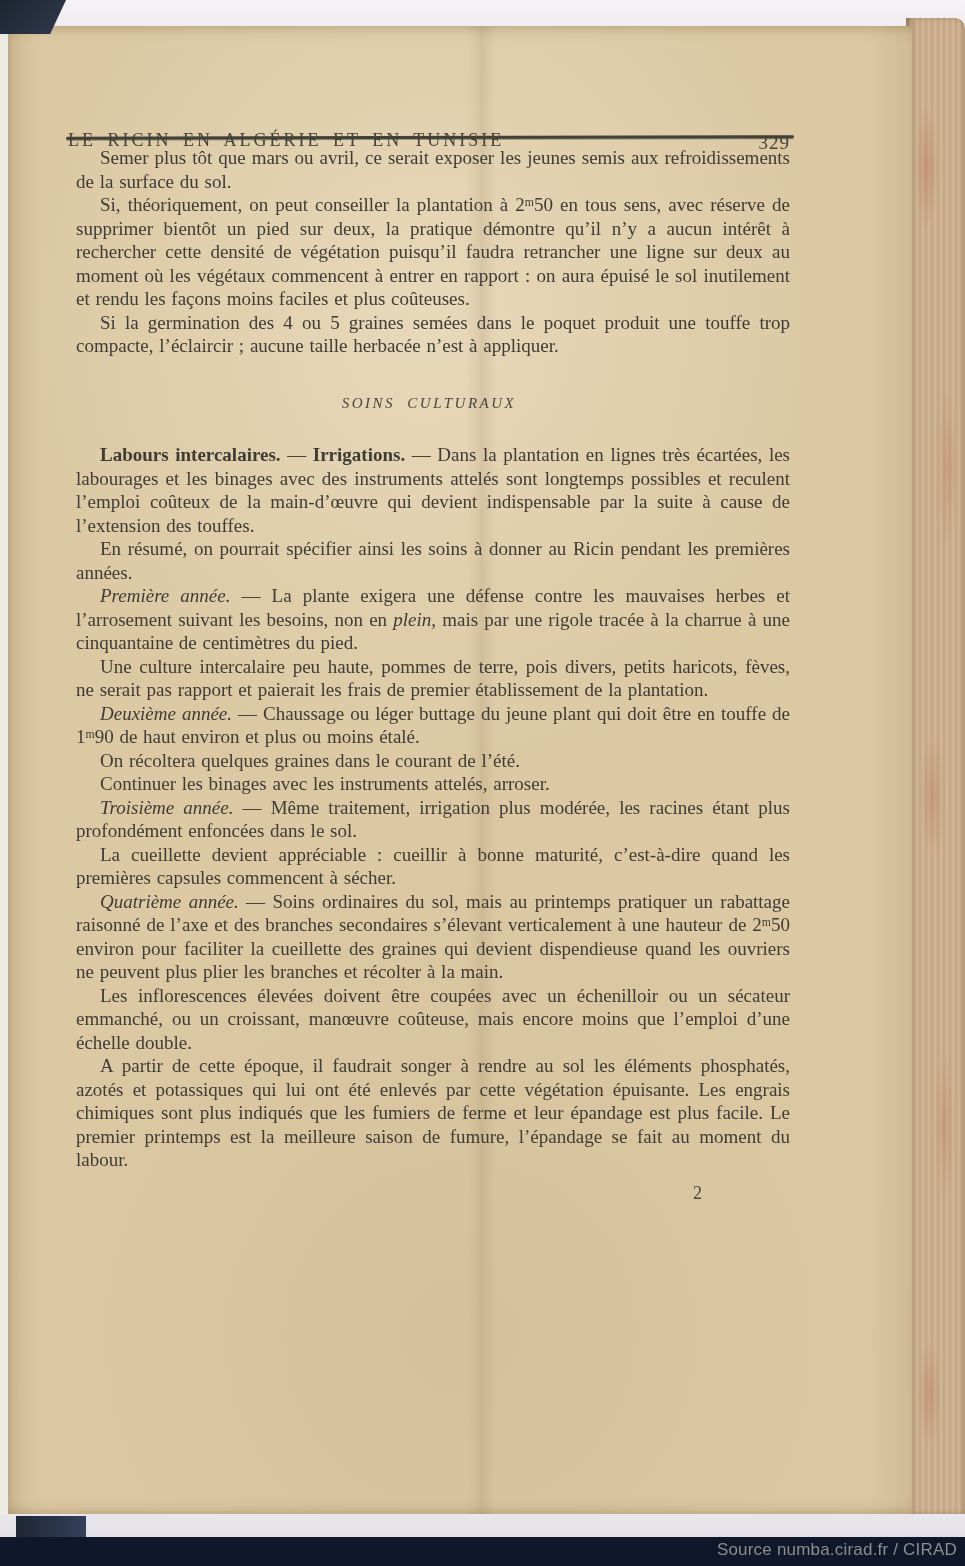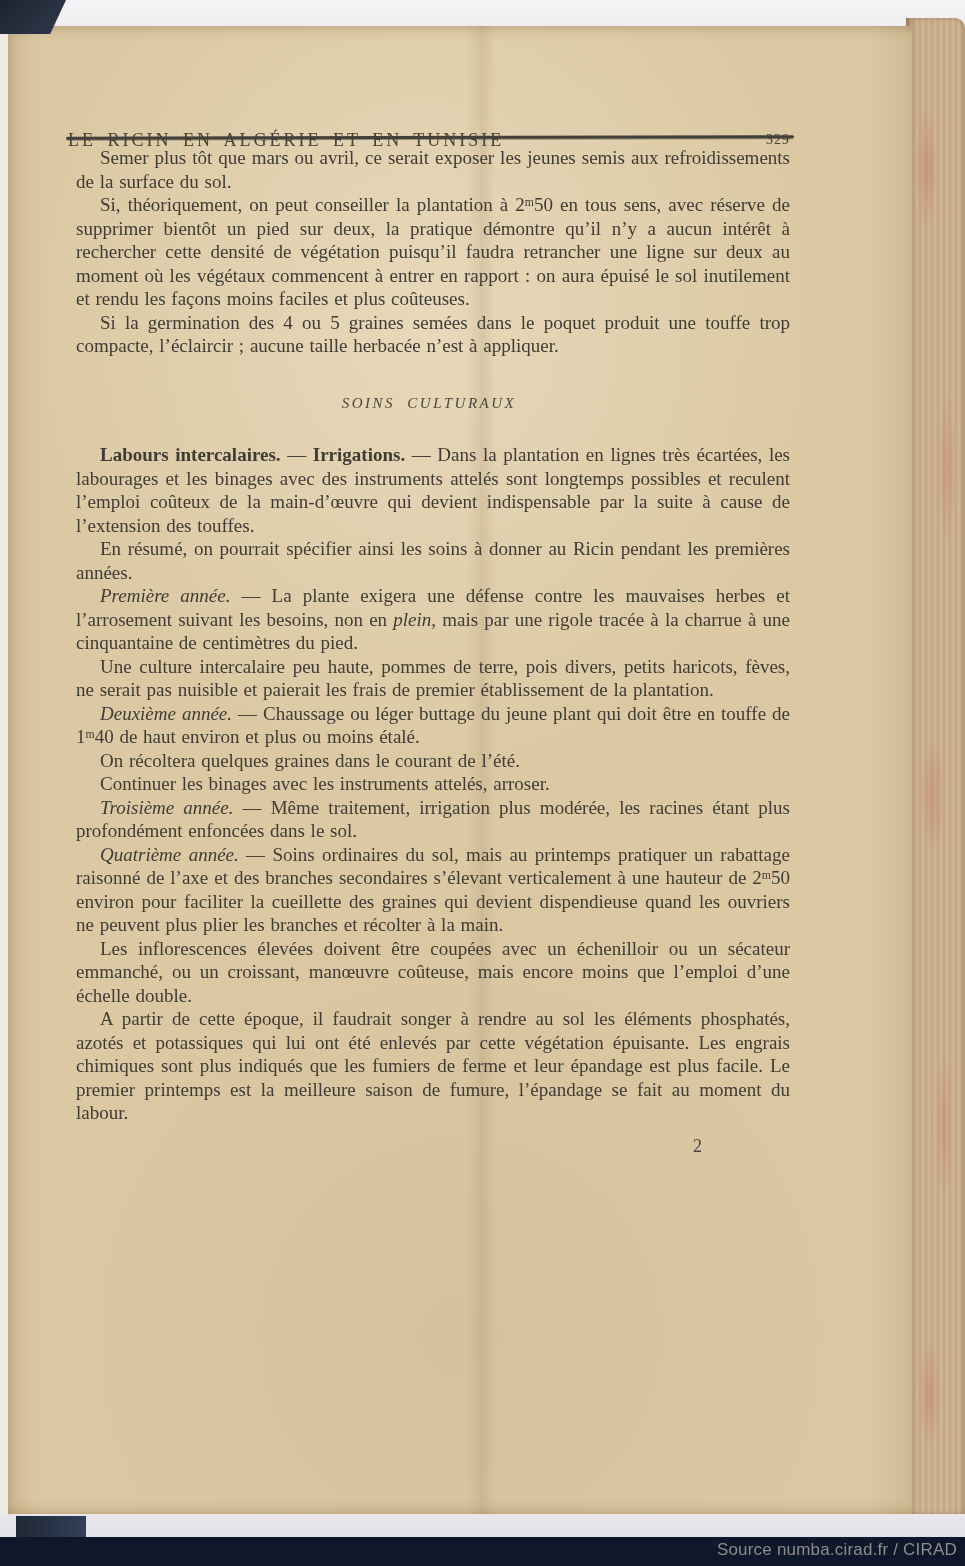--- a/index.html
+++ b/index.html
@@ -61,21 +61,21 @@
     pointer-events:none;
   }
   .pagehead{
     position:absolute;left:60px;top:72px;width:724px;height:28px;
     text-align:left;color:#46423a;margin-top:32px;
   }
   .running-title{
     font-size:18px;letter-spacing:3px;word-spacing:4px;
   }
   .page-number{
-    position:absolute;right:2px;top:2px;font-size:14px;letter-spacing:1px;
+    position:absolute;right:2px;top:2px;font-size:19px;letter-spacing:1px;
   }
   .rule{
     position:absolute;left:58px;top:110px;width:728px;height:2.5px;
     background:#42403a;border-radius:2px;transform:rotate(-0.12deg);
     box-shadow:0 1.5px 0 -0.5px rgba(60,55,45,.45);
   }
   .textblock{
     position:absolute;left:60px;top:120px;width:722px;
     font-size:19px;line-height:23.5px;color:var(--ink);
     text-align:justify;word-spacing:1px;
@@ -127,25 +127,26 @@
   </div>
   <div class="rule"></div>
   <div class="textblock" id="textblock">
       <p class="para indent"><span>Semer plus tôt que mars ou avril, ce serait exposer les jeunes semis aux refroidissements de la surface du sol.</span></p>
       <p class="para indent"><span>Si, théoriquement, on peut conseiller la plantation à 2</span><sup>m</sup><span>50 en tous sens, avec réserve de supprimer bientôt un pied sur deux, la pratique démontre qu’il n’y a aucun intérêt à rechercher cette densité de végétation puisqu’il faudra retrancher une ligne sur deux au moment où les végétaux commencent à entrer en rapport : on aura épuisé le sol inutilement et rendu les façons moins faciles et plus coûteuses.</span></p>
       <p class="para indent"><span>Si la germination des 4 ou 5 graines semées dans le poquet produit une touffe trop compacte, l’éclaircir ; aucune taille herbacée n’est à appliquer.</span></p>
       <div class="section-heading">SOINS CULTURAUX</div>
       <p class="para indent"><b>Labours intercalaires.</b><span> — </span><b>Irrigations.</b><span> — Dans la plantation en lignes très écartées, les labourages et les binages avec des instruments attelés sont longtemps possibles et reculent l’emploi coûteux de la main-d’œuvre qui devient indispensable par la suite à cause de l’extension des touffes.</span></p>
       <p class="para indent"><span>En résumé, on pourrait spécifier ainsi les soins à donner au Ricin pendant les premières années.</span></p>
       <p class="para indent"><i>Première année.</i><span> — La plante exigera une défense contre les mauvaises herbes et l’arrosement suivant les besoins, non en </span><i>plein,</i><span> mais par une rigole tracée à la charrue à une cinquantaine de centimètres du pied.</span></p>
-      <p class="para indent"><span>Une culture intercalaire peu haute, pommes de terre, pois divers, petits haricots, fèves, ne serait pas nuisible et paierait les frais de premier établissement de la plantation.</span></p>
-      <p class="para indent"><i>Deuxième année.</i><span> — Chaussage ou léger buttage du jeune plant qui doit être en touffe de 1</span><sup>m</sup><span>40 de haut environ et plus ou moins étalé.</span></p>
+      <p class="para indent"><span>Une culture intercalaire peu haute, pommes de terre, pois divers, petits haricots, fèves, ne serait pas rapport et paierait les frais de premier établissement de la plantation.</span></p>
+      <p class="para indent"><i>Deuxième année.</i><span> — Chaussage ou léger buttage du jeune plant qui doit être en touffe de 1</span><sup>m</sup><span>90 de haut environ et plus ou moins étalé.</span></p>
       <p class="para indent"><span>On récoltera quelques graines dans le courant de l’été.</span></p>
       <p class="para indent"><span>Continuer les binages avec les instruments attelés, arroser.</span></p>
       <p class="para indent"><i>Troisième année.</i><span> — Même traitement, irrigation plus modérée, les racines étant plus profondément enfoncées dans le sol.</span></p>
+      <p class="para indent"><span>La cueillette devient appréciable : cueillir à bonne maturité, c’est-à-dire quand les premières capsules commencent à sécher.</span></p>
       <p class="para indent"><i>Quatrième année.</i><span> — Soins ordinaires du sol, mais au printemps pratiquer un rabattage raisonné de l’axe et des branches secondaires s’élevant verticalement à une hauteur de 2</span><sup>m</sup><span>50 environ pour faciliter la cueillette des graines qui devient dispendieuse quand les ouvriers ne peuvent plus plier les branches et récolter à la main.</span></p>
       <p class="para indent"><span>Les inflorescences élevées doivent être coupées avec un échenilloir ou un sécateur emmanché, ou un croissant, manœuvre coûteuse, mais encore moins que l’emploi d’une échelle double.</span></p>
       <p class="para indent"><span>A partir de cette époque, il faudrait songer à rendre au sol les éléments phosphatés, azotés et potassiques qui lui ont été enlevés par cette végétation épuisante. Les engrais chimiques sont plus indiqués que les fumiers de ferme et leur épandage est plus facile. Le premier printemps est la meilleure saison de fumure, l’épandage se fait au moment du labour.</span></p>
       <div class="signature">2</div>
     </div>
 </div>
 
 <div class="corner-dark-top"></div>
 <div class="bottom-strip"></div>
 <div class="corner-dark-bottom"></div>

